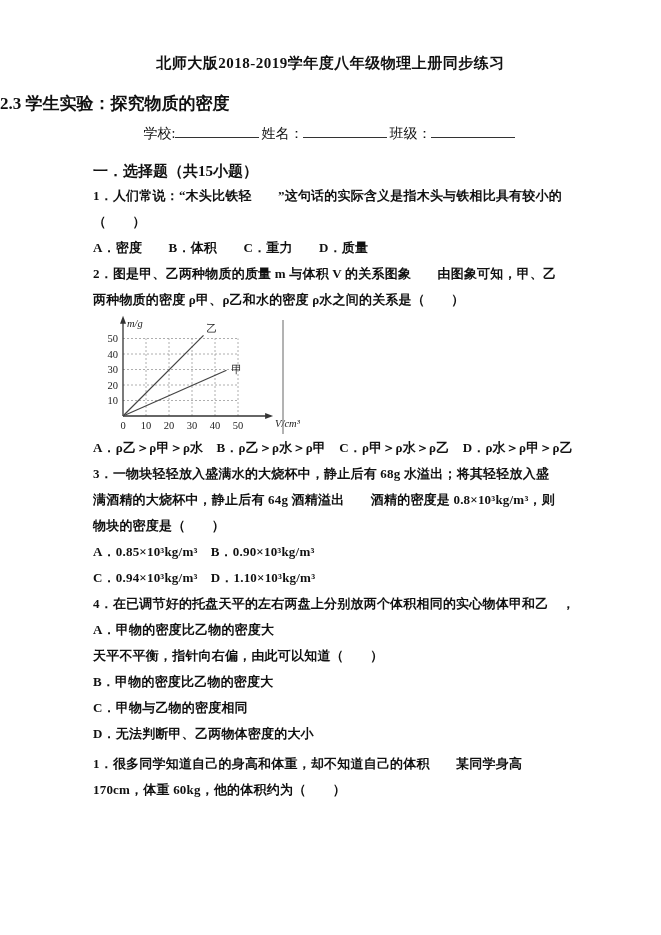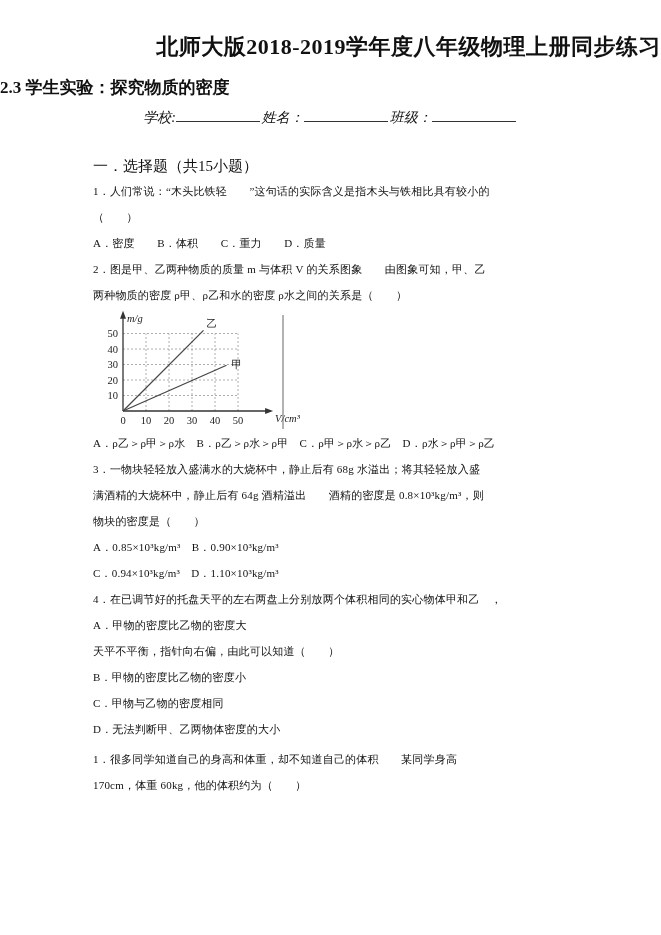--- a/index.html
+++ b/index.html
@@ -5,63 +5,64 @@
   html,body{margin:0;padding:0;background:#ffffff;}
   .page{
     position:relative;
     width:661px;height:935px;
     background:#ffffff;
     overflow:hidden;
     font-family:"Liberation Serif", serif;
     color:#111111;
   }
   .title{
-    padding-top:36px;
-    text-align:right;
-    font-size:22px;line-height:22px;
+    padding-top:52px;
+    text-align:center;
+    font-size:15px;line-height:22px;
     font-weight:bold;
     letter-spacing:0.5px;
     white-space:nowrap;
   }
   .subtitle{
     margin-top:19px;
     text-align:left;
     font-size:17px;line-height:22px;
     font-weight:bold;
     white-space:nowrap;
   }
   .header-fields{
     margin-top:8px;
     text-align:center;
     font-size:14px;line-height:22px;
     white-space:nowrap;
   }
-  .header-fields .field{display:inline-block;font-style:italic;}
+  .header-fields .field{display:inline-block;}
   .header-fields .blank{
     display:inline-block;
     width:84px;height:14px;
     border-bottom:1px solid #333;
     margin-right:2px;
   }
   .content{
     margin-left:93px;
     margin-right:40px;
   }
   .section-heading{
-    margin-top:23px;
+    margin-top:12px;
     font-size:15px;line-height:28px;
-    font-weight:normal;
+    font-weight:bold;
     white-space:nowrap;
   }
   .questions{margin-top:-2px;}
   .qline{
-    font-size:11px;
+    font-size:13px;
     line-height:26px;
     white-space:nowrap;
     letter-spacing:0.2px;
+    font-weight:bold;
   }
   .figure{
     position:relative;
     height:122px;
   }
   .figure svg{position:absolute;left:5px;top:2px;}
   .gap-before{margin-top:4px;}
 </style>
 </head>
 <body>
@@ -135,21 +136,21 @@
         <div class="qline">满酒精的大烧杯中，静止后有 64g 酒精溢出　　酒精的密度是 0.8×10³kg/m³，则</div>
         <div class="qline">物块的密度是（　　）</div>
         <div class="qline">A．0.85×10³kg/m³　B．0.90×10³kg/m³</div>
         <div class="qline">C．0.94×10³kg/m³　D．1.10×10³kg/m³</div>
       </div>
 
       <div>
         <div class="qline">4．在已调节好的托盘天平的左右两盘上分别放两个体积相同的实心物体甲和乙　，</div>
         <div class="qline">A．甲物的密度比乙物的密度大</div>
         <div class="qline">天平不平衡，指针向右偏，由此可以知道（　　）</div>
-        <div class="qline">B．甲物的密度比乙物的密度小</div>
+        <div class="qline">B．甲物的密度比乙物的密度大</div>
         <div class="qline">C．甲物与乙物的密度相同</div>
         <div class="qline">D．无法判断甲、乙两物体密度的大小</div>
       </div>
 
       <div class="gap-before">
         <div class="qline">1．很多同学知道自己的身高和体重，却不知道自己的体积　　某同学身高</div>
         <div class="qline">170cm，体重 60kg，他的体积约为（　　）</div>
       </div>
 
     </div>

